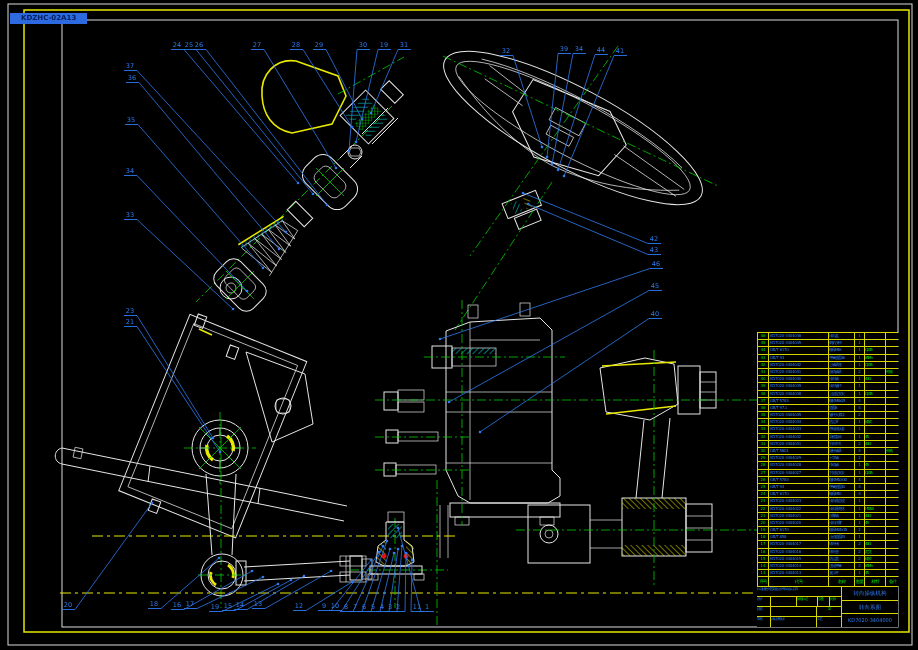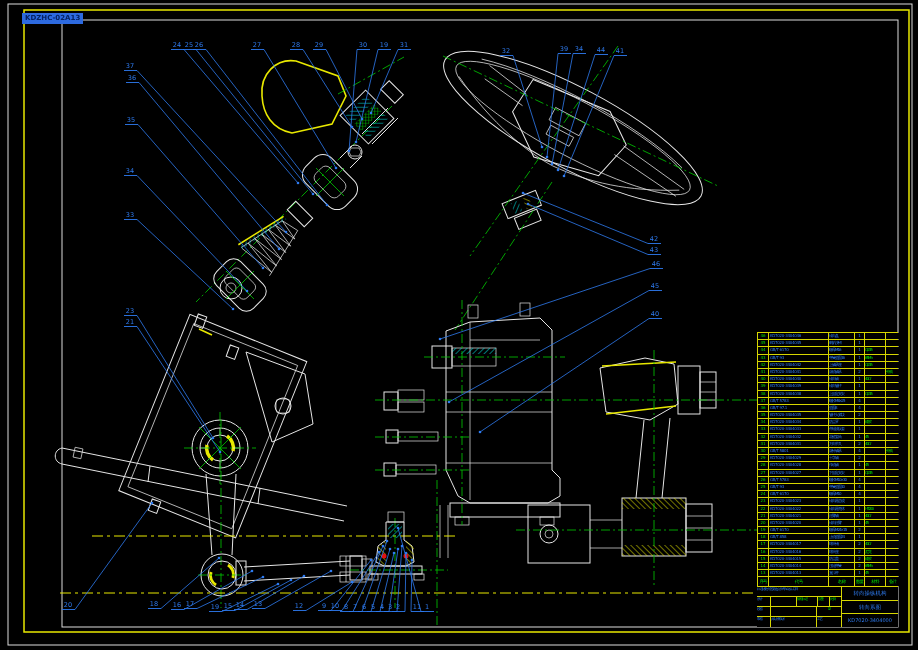--- a/index.html
+++ b/index.html
@@ -9,21 +9,21 @@
   
   .w  {stroke:#e6e6e6;stroke-width:1;fill:none;}
   .w2 {stroke:#e6e6e6;stroke-width:.7;fill:none;}
   .gdash{stroke:#00cc00;stroke-width:.8;fill:none;stroke-dasharray:9 3 2 3;}
   .gsolid{stroke:#00cc00;stroke-width:.8;fill:none;}
   .ydash{stroke:#e8e800;stroke-width:1;fill:none;stroke-dasharray:11 4 3 4;}
   .ysolid{stroke:#e8e800;stroke-width:1.6;fill:none;}
   .frameY{stroke:#e8e800;stroke-width:1.5;fill:none;}
   .frameW{stroke:#dcdcdc;stroke-width:1;fill:none;}
   
-  #corner-label{position:absolute;left:22px;top:13px;height:11px;padding:0 3px;
+  #corner-label{position:absolute;left:10px;top:13px;height:11px;padding:0 11px;
     background:#2d6ae0;color:#052060;font-size:7px;line-height:11px;font-weight:bold;
     letter-spacing:0px;}
   
   #bom{position:absolute;left:757px;top:332px;width:141px;height:255px;
        background:#d6d600;display:grid;
        grid-template-columns:10px 59px 25px 9px 20px 13px;
        grid-auto-rows:6.2px;gap:1px;box-sizing:border-box;border:1px solid #d6d600;}
   #bom .cell{background:#000;overflow:hidden;white-space:nowrap;
        font-size:4px;line-height:6px;}
   #bom .c-item{color:#00e000;text-align:center;}

